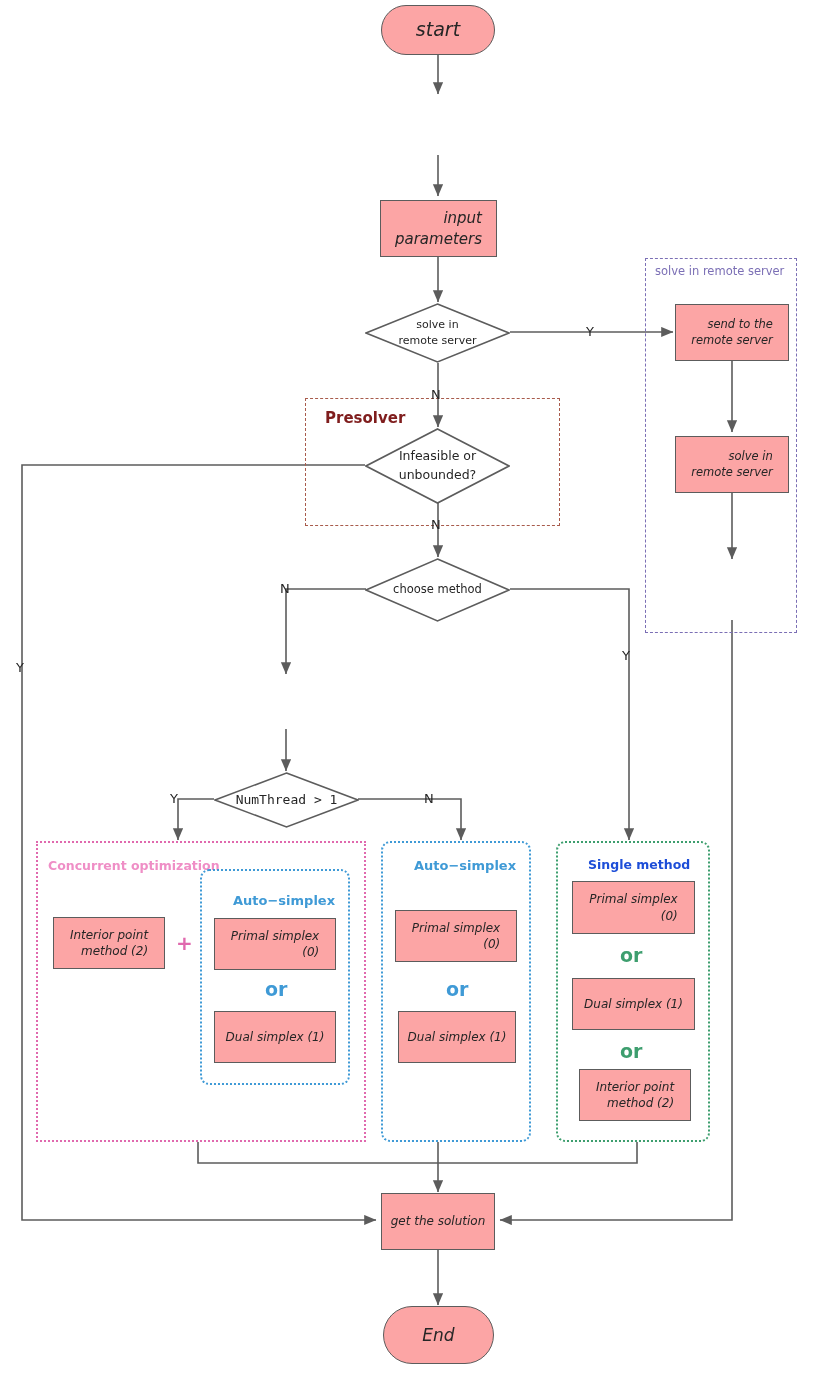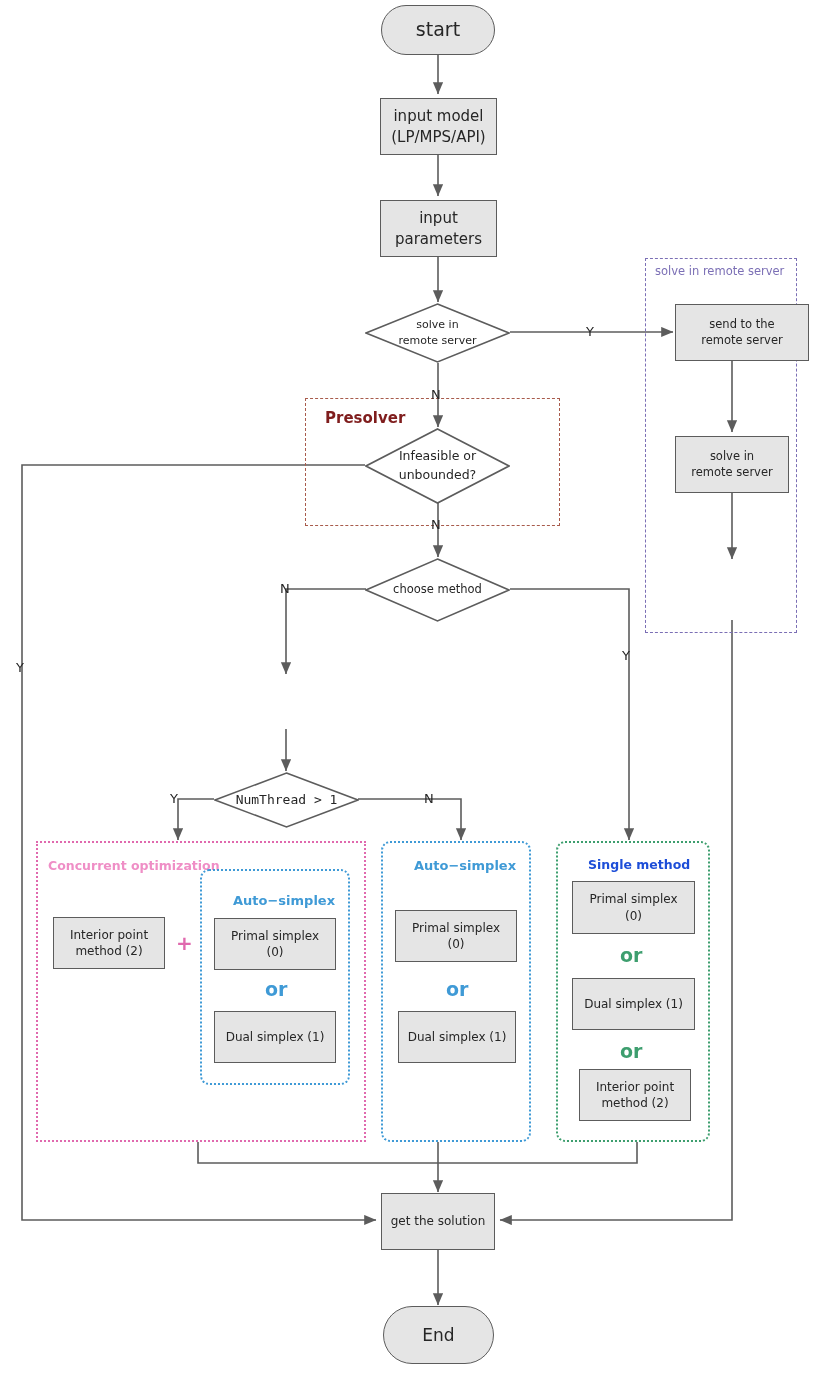--- a/index.html
+++ b/index.html
@@ -20,25 +20,26 @@
     width:824px; height:1375px;
     pointer-events:none;
   }
   
   .node{
     position:absolute;
     box-sizing:border-box;
     display:flex;
     align-items:center;
     justify-content:center;
-    text-align:center;
+    text-align:right;
     color:#262626;
     line-height:1.35;
     white-space:pre-line;
-    background:#e5e5e5;
+    background:#fca5a5;
+    font-style:italic;
   }
   .rect{
     border:1.6px solid #5c5c5c;
   }
   .terminal{
     border:1.6px solid #5c5c5c;
     border-radius:36px;
   }
   .diamond-wrap{
     position:absolute;
@@ -151,22 +152,20 @@
   <div class="group-title" style="left:233px; top:893px; color:#3f9ad6; font-size:13px;">Auto−simplex</div>
 
   <div class="group group-dotted" style="left:381px; top:841px; width:150px; height:301px; border-color:#3f9ad6; border-radius:9px;"></div>
   <div class="group-title" style="left:414px; top:858px; color:#3f9ad6; font-size:13px;">Auto−simplex</div>
 
   <div class="group group-dotted" style="left:556px; top:841px; width:154px; height:301px; border-color:#3d9e6e; border-radius:9px;"></div>
   <div class="group-title" style="left:588px; top:857px; color:#1d4ed8; font-size:12.5px;">Single method</div>
 
   <div class="node terminal" style="left:381px; top:5px; width:114px; height:50px; font-size:19px;">start</div>
 
-  <div class="node rect" style="left:380px; top:98px; width:117px; height:57px; font-size:15px;">input model
-(LP/MPS/API)</div>
 
   <div class="node rect" style="left:380px; top:200px; width:117px; height:57px; font-size:15px;">input
 parameters</div>
 
   <div class="diamond-wrap" style="left:365px; top:303px; width:145px; height:60px;">
     <svg width="145" height="60" viewBox="0 0 145 60" xmlns="http://www.w3.org/2000/svg">
       <polygon points="72.5,1 144,30 72.5,59 1,30" fill="#ffffff" stroke="#5c5c5c" stroke-width="1.6"></polygon>
     </svg>
     <div class="diamond-label" style="font-size:11px;">solve in
 remote server</div>
@@ -188,21 +187,21 @@
   </div>
 
 
   <div class="diamond-wrap" style="left:214px; top:772px; width:145px; height:56px;">
     <svg width="145" height="56" viewBox="0 0 145 56" xmlns="http://www.w3.org/2000/svg">
       <polygon points="72.5,1 144,28 72.5,55 1,28" fill="#ffffff" stroke="#5c5c5c" stroke-width="1.6"></polygon>
     </svg>
     <div class="diamond-label" style="font-size:13px; font-family:'DejaVu Sans Mono', monospace;">NumThread &gt; 1</div>
   </div>
 
-  <div class="node rect" style="left:675px; top:304px; width:134px; height:57px; font-size:11.5px;">send to the
+  <div class="node rect" style="left:675px; top:304px; width:114px; height:57px; font-size:11.5px;">send to the
 remote server</div>
   <div class="node rect" style="left:675px; top:436px; width:114px; height:57px; font-size:11.5px;">solve in
 remote server</div>
 
   <div class="node rect" style="left:53px; top:917px; width:112px; height:52px; font-size:12px;">Interior point
 method (2)</div>
   <div class="oper" style="left:176px; top:931px; color:#e069ae; font-size:20px;">+</div>
 
   <div class="node rect" style="left:214px; top:918px; width:122px; height:52px; font-size:12px;">Primal simplex
 (0)</div>

